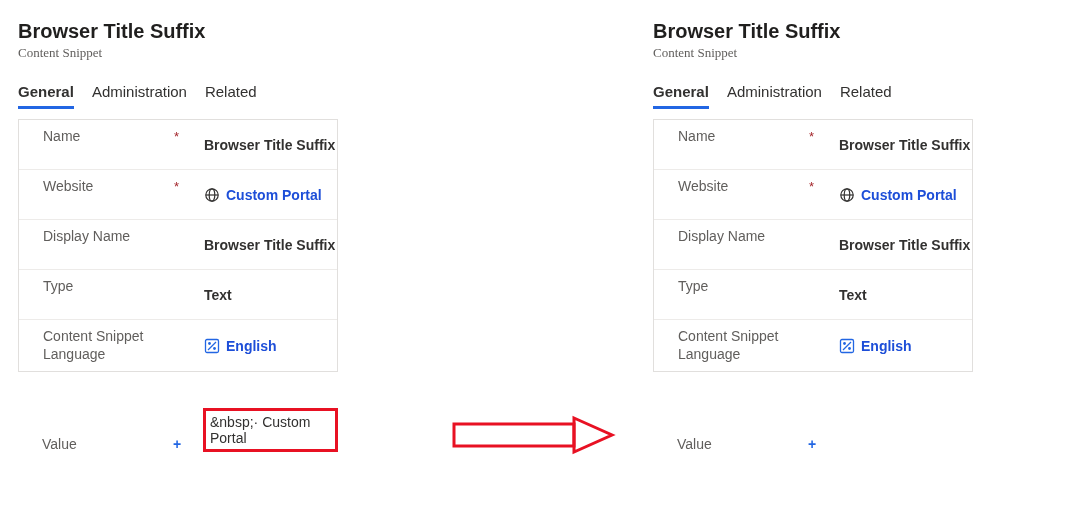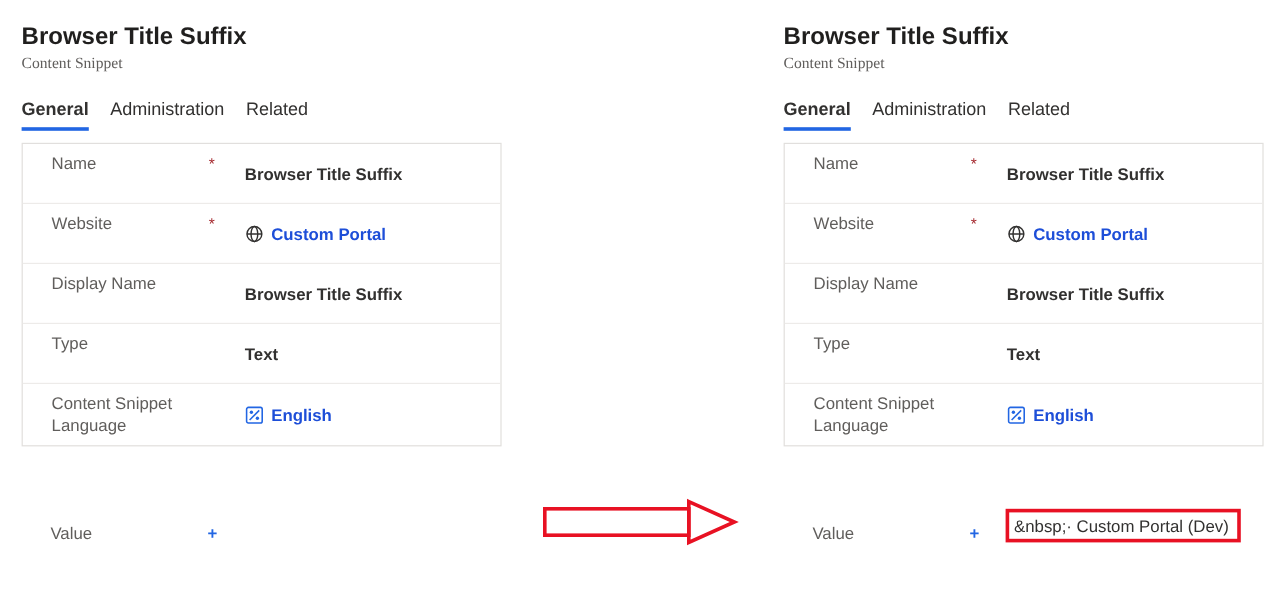--- a/index.html
+++ b/index.html
@@ -10,21 +10,21 @@
     font-size: 14px;
     color: #323130;
     background: #fff;
     width: 1068px;
     height: 509px;
     overflow: hidden;
     position: relative;
   }
   .panel {
     position: absolute;
-    width: 400px;
+    width: 320px;
   }
   .panel.left { left: 18px; top: 20px; }
   .panel.right { left: 653px; top: 20px; }
 
   .page-title {
     font-size: 20px;
     font-weight: 600;
     margin: 0;
     color: #201f1e;
   }
@@ -174,20 +174,25 @@
           </svg>
         </span>
         <span>English</span>
       </div>
     </div>
   </div>
 
   <div class="value-section">
     <div class="form-label">Value</div>
     <div class="req-col"><span class="rec">+</span></div>
+    <div class="form-value" style="font-weight:400">
+      <span class="highlight-box">
+        <span>&amp;nbsp;· Custom Portal</span>
+      </span>
+    </div>
   </div>
 </div>
 
 <div class="panel right">
   <h1 class="page-title">Browser Title Suffix</h1>
   <div class="page-subtitle">Content Snippet</div>
 
   <div class="tabs">
     <div class="tab active">General</div>
     <div class="tab">Administration</div>
@@ -237,25 +242,20 @@
           </svg>
         </span>
         <span>English</span>
       </div>
     </div>
   </div>
 
   <div class="value-section">
     <div class="form-label">Value</div>
     <div class="req-col"><span class="rec">+</span></div>
-    <div class="form-value" style="font-weight:400">
-      <span class="highlight-box">
-        <span>&amp;nbsp;· Custom Portal (Dev)</span>
-      </span>
-    </div>
   </div>
 </div>
 
 <div class="arrow-wrap">
   <svg viewBox="0 0 170 50" width="170" height="50">
     <g fill="none" stroke="#e81123" stroke-width="3">
       <rect x="2" y="14" width="120" height="22"></rect>
       <polygon points="122,8 160,25 122,42" fill="none"></polygon>
     </g>
   </svg>

